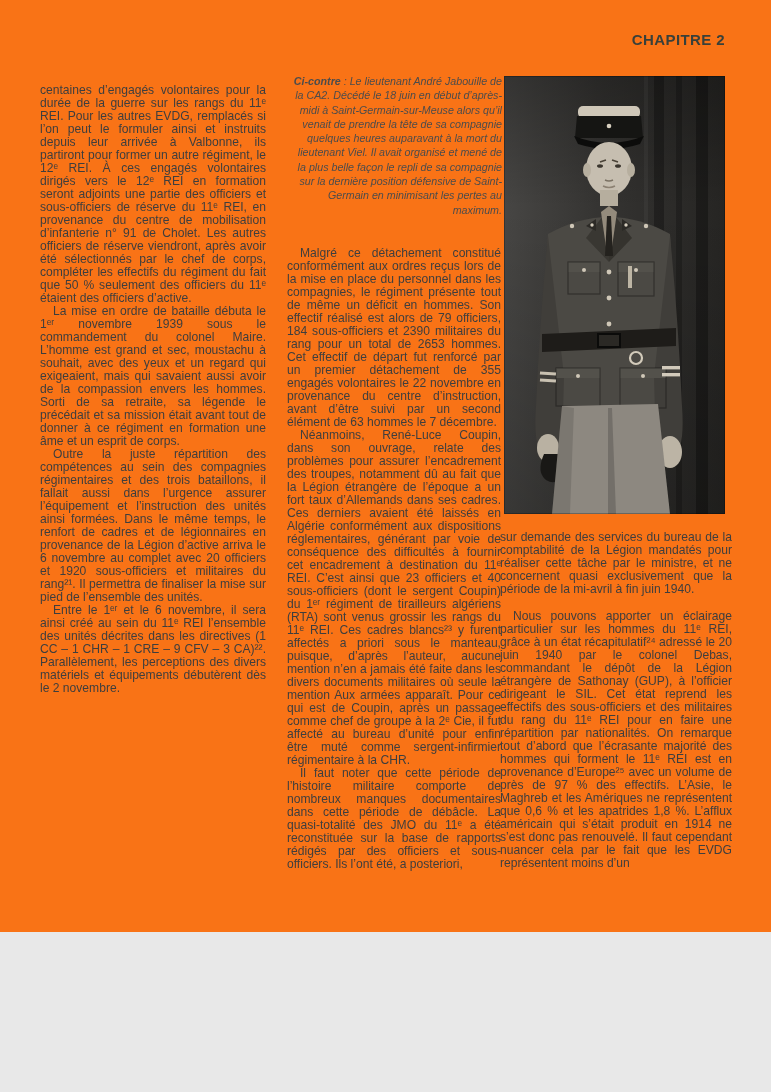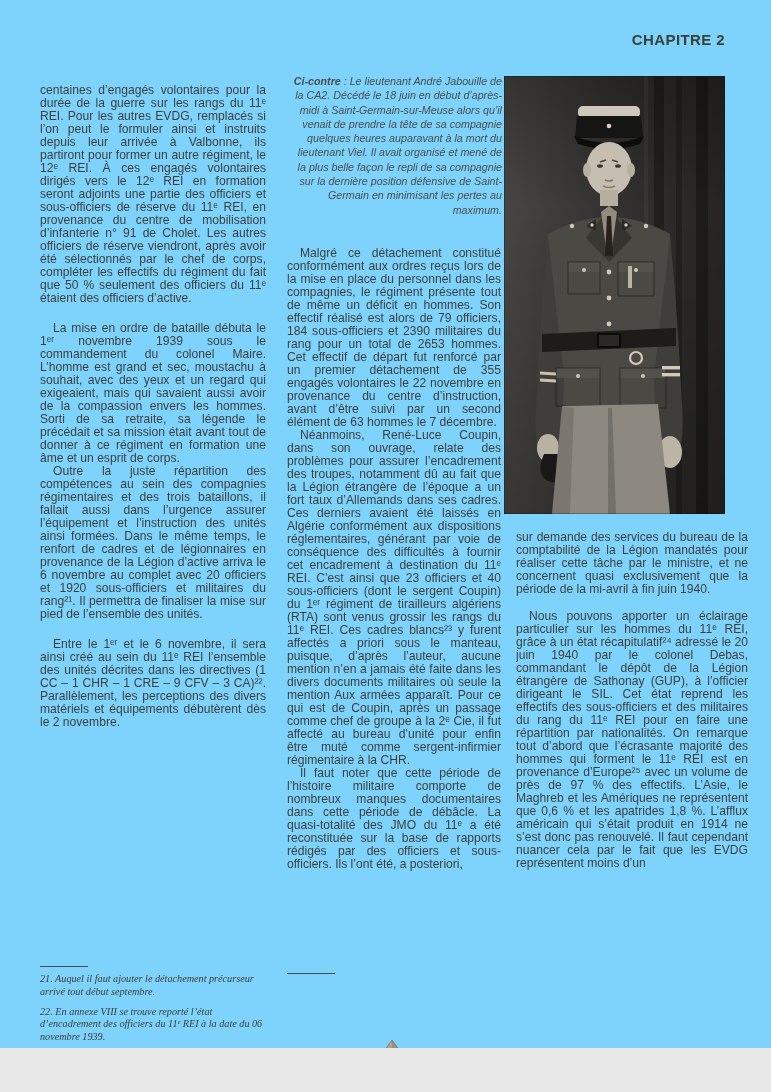--- a/index.html
+++ b/index.html
@@ -1,34 +1,34 @@
 <!DOCTYPE html>
 <html lang="fr"><head>
 <meta charset="utf-8">
 <style>
   html,body { margin:0; padding:0; background:#e8e8e8; }
   .page {
-    position:relative; width:771px; height:1048px; margin:0 auto;
-    background:#7dd3fc; overflow:hidden;
+    position:relative; width:771px; height:932px; margin:0 auto;
+    background:#f97316; overflow:hidden;
     font-family:"Liberation Sans","DejaVu Sans",sans-serif;
     color:#3e3e3e;
   }
   .chapter-heading {
     position:absolute; top:31px; right:46px;
     font-size:15px; font-weight:bold; letter-spacing:0.4px; color:#39403a;
   }
   
   .textcol { position:absolute; text-align:justify; font-size:12.1px; line-height:13px; overflow:hidden; }
   .textcol p { margin:0; }
   .textcol p.indent { text-indent:13px; }
-  .textcol p.gap { margin-top:17px; }
+  .textcol p.gap { margin-top:0; }
   .textcol p.biggap { margin-top:14px; }
   #col1 { left:40px;  top:84px;  width:226px; height:876px; }
   #col2 { left:287px; top:238px; width:214px; height:730px;margin-top:9px; }
-  #col3 { left:516px; top:531px; width:232px; height:430px; }
+  #col3 { left:500px; top:531px; width:232px; height:430px; }
   
   .caption {
     position:absolute; left:288px; top:74px; width:214px;
     font-style:italic; font-size:10.7px; line-height:14.3px;
     text-align:right; color:#4c4c4c;
   }
   .caption .cap-label { font-weight:bold; }
   
   .footnotes { position:absolute; font-family:"Liberation Serif","DejaVu Serif",serif; font-style:italic; font-size:10.2px; line-height:12.8px; color:#3c3c3c; text-align:left; }
   .fn-rule { width:48px; border-top:1.2px solid #4a4a4a; margin-bottom:6px; }

